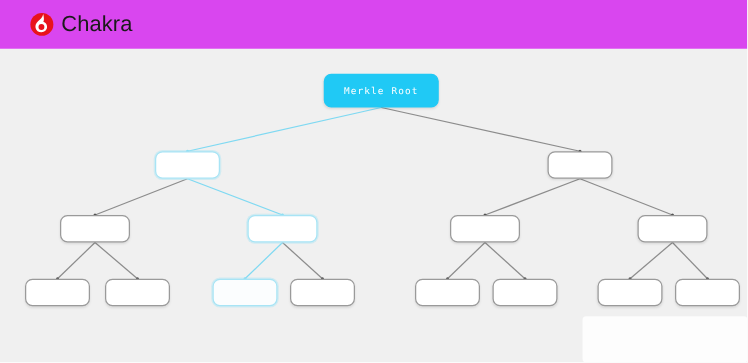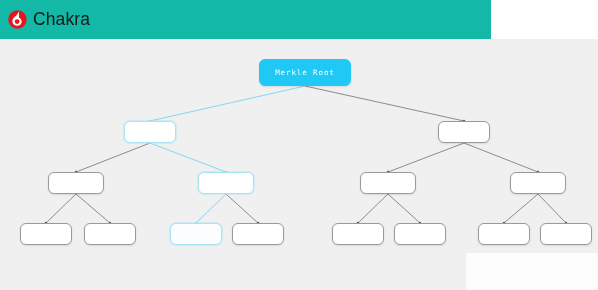--- a/index.html
+++ b/index.html
@@ -13,26 +13,26 @@
     height: 290px;
     overflow: hidden;
     background: #ffffff;
     font-family: "Liberation Sans", sans-serif;
   }
 
   
   #header {
     position: absolute;
     left: 0; top: 0;
-    width: 491px;
+    width: 598px;
     height: 39px;
-    background: #14b8a6;
+    background: #d946ef;
     display: flex;
     align-items: center;
-    padding-left: 7px;
+    padding-left: 23px;
     box-sizing: border-box;
     z-index: 5;
   }
   #brand {
     display: flex;
     align-items: center;
     gap: 5px;
   }
   #brand-mark {
     width: 21px;

